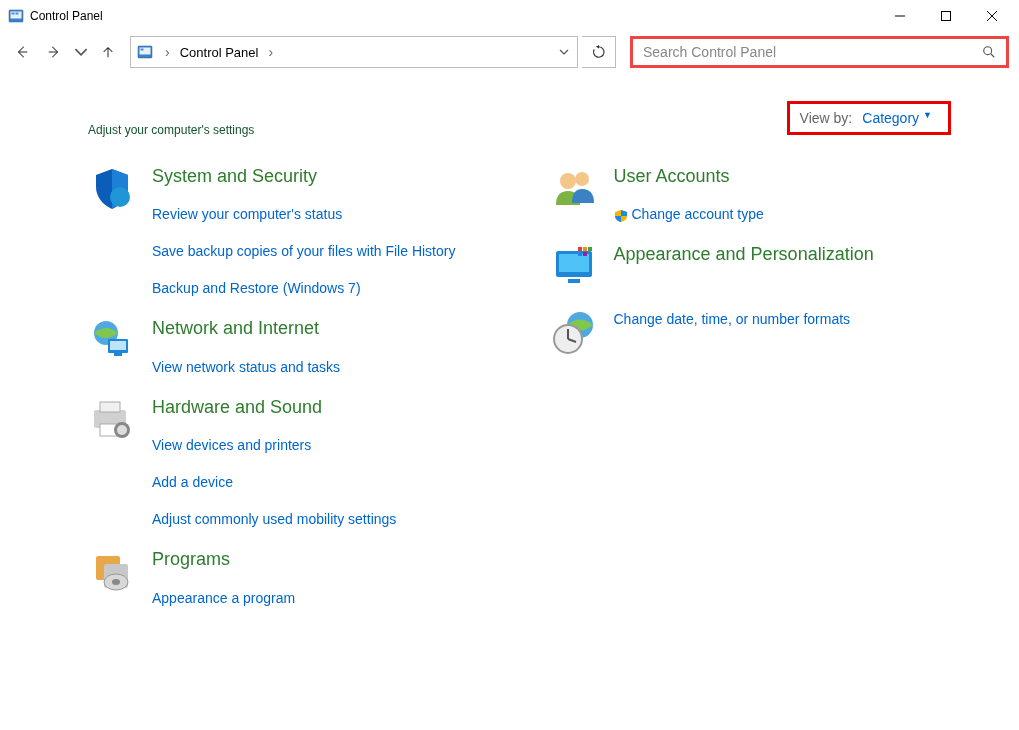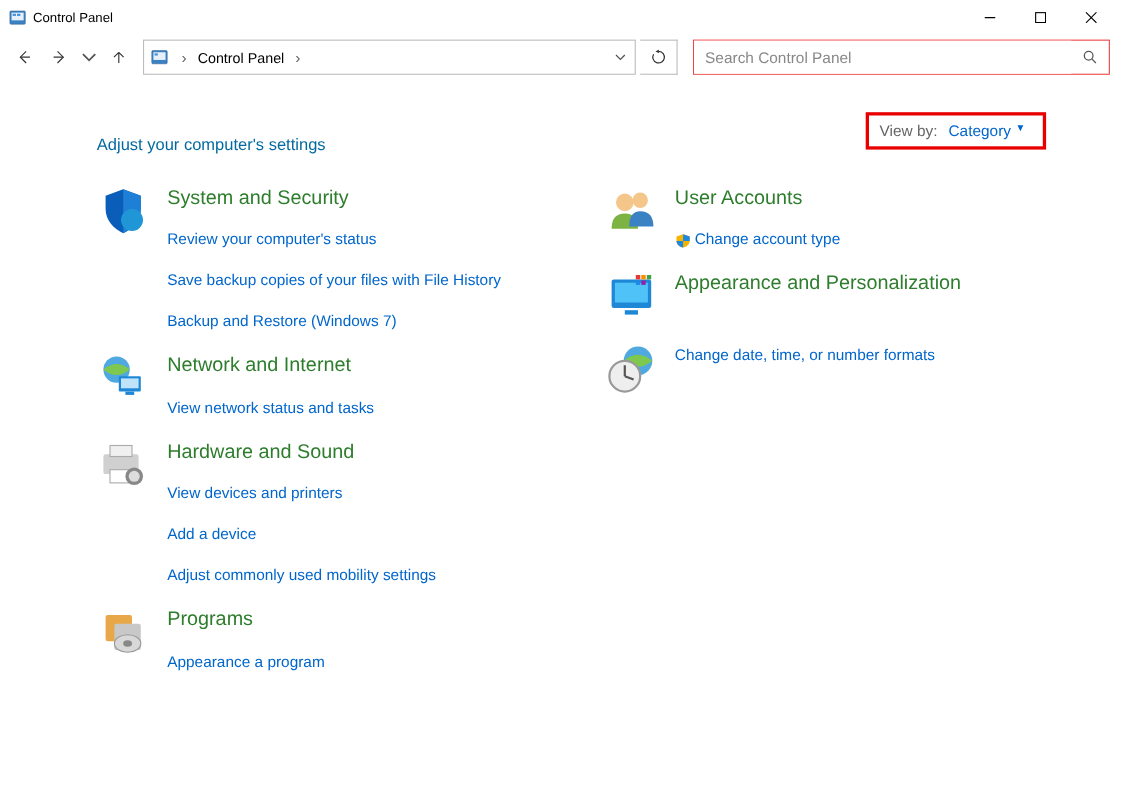--- a/index.html
+++ b/index.html
@@ -19,29 +19,29 @@
     .nav-btn svg { width: 14px; height: 14px; }
 
     .addr-group { display: flex; align-items: stretch; flex: 0 0 auto; width: 448px; height: 32px; border: 1px solid #bdbdbd; margin-left: 4px; }
     .addr-icon { width: 28px; display: flex; align-items: center; justify-content: center; border-right: none; }
     .addr-text { display: flex; align-items: center; padding: 0 4px; font-size: 13px; color: #000; }
     .addr-chev { display: flex; align-items: center; padding: 0 6px; color: #666; }
     .addr-spacer { flex: 1; }
     .addr-drop { width: 26px; display: flex; align-items: center; justify-content: center; color: #555; }
     .refresh-btn { width: 34px; height: 32px; border: 1px solid #bdbdbd; border-left: none; display: flex; align-items: center; justify-content: center; color: #333; }
 
-    .search-box { flex: 1; height: 32px; border: 1px solid #ef4444; margin-left: 10px; display: flex; align-items: center; }
+    .search-box { flex: 1; height: 32px; border: 3px solid #ef4444; margin-left: 10px; display: flex; align-items: center; }
     .search-input { flex: 1; border: none; outline: none; padding: 0 10px; font-size: 14px; color: #333; height: 100%; }
     .search-input::placeholder { color: #888; }
     .search-icon { width: 34px; display: flex; align-items: center; justify-content: center; color: #555; }
 
     
     .content { padding: 26px 48px 0 88px; }
     .settings-row { display: flex; align-items: center; justify-content: space-between; margin-bottom: 28px; padding-right: 20px; }
-    .settings-heading { font-size: 15px; color: #0369a1; font-weight: 400; margin-top: 25px; }
+    .settings-heading { font-size: 12px; color: #14532d; font-weight: 400; margin-top: 25px; }
     .viewby-box { border: 3px solid #e80000; padding: 6px 16px 6px 10px; display: flex; align-items: center; gap: 10px; }
     .viewby-label { color: #666; font-size: 14px; }
     .viewby-value { color: #0066cc; font-size: 14px; display: flex; gap: 4px; }
     .viewby-value .caret { font-size: 9px; }
 
     
     .cat-grid { display: grid; grid-template-columns: 1fr 1fr; column-gap: 40px; row-gap: 18px; }
     .cat-item { display: flex; gap: 16px; align-items: flex-start; }
     .cat-icon { width: 48px; height: 48px; flex-shrink: 0; display: flex; align-items: flex-start; justify-content: center; }
     .cat-body { display: flex; flex-direction: column; gap: 16px; }

